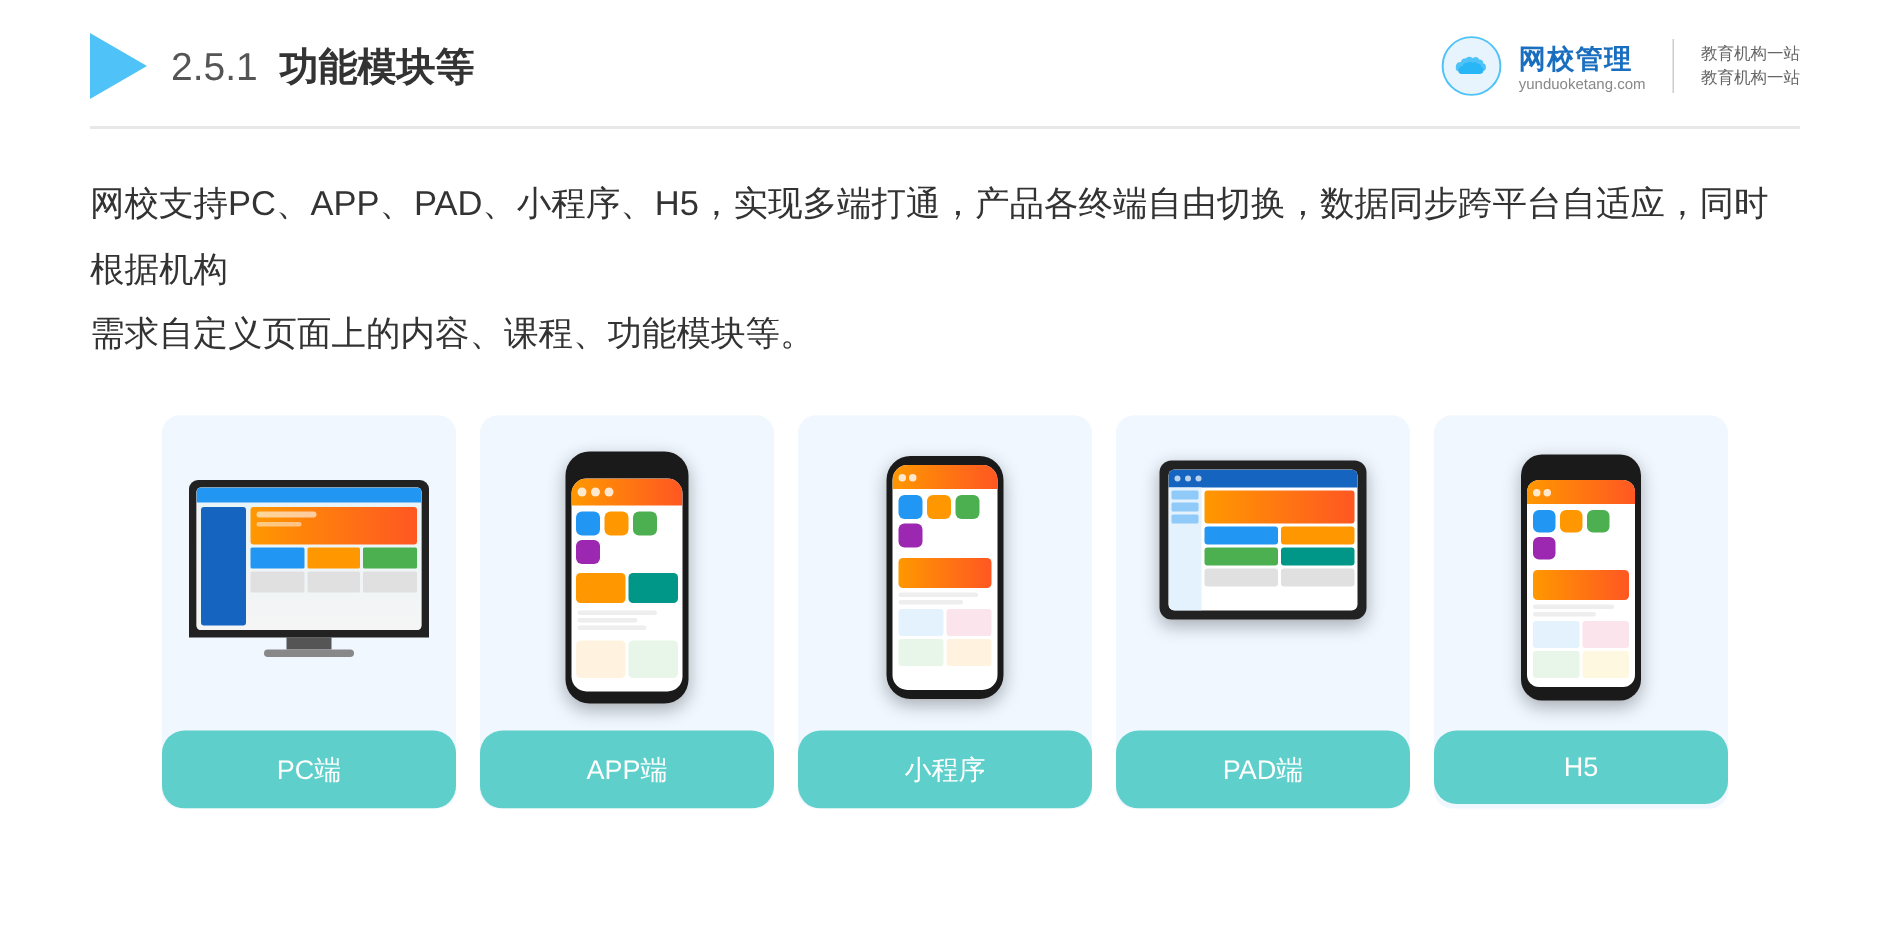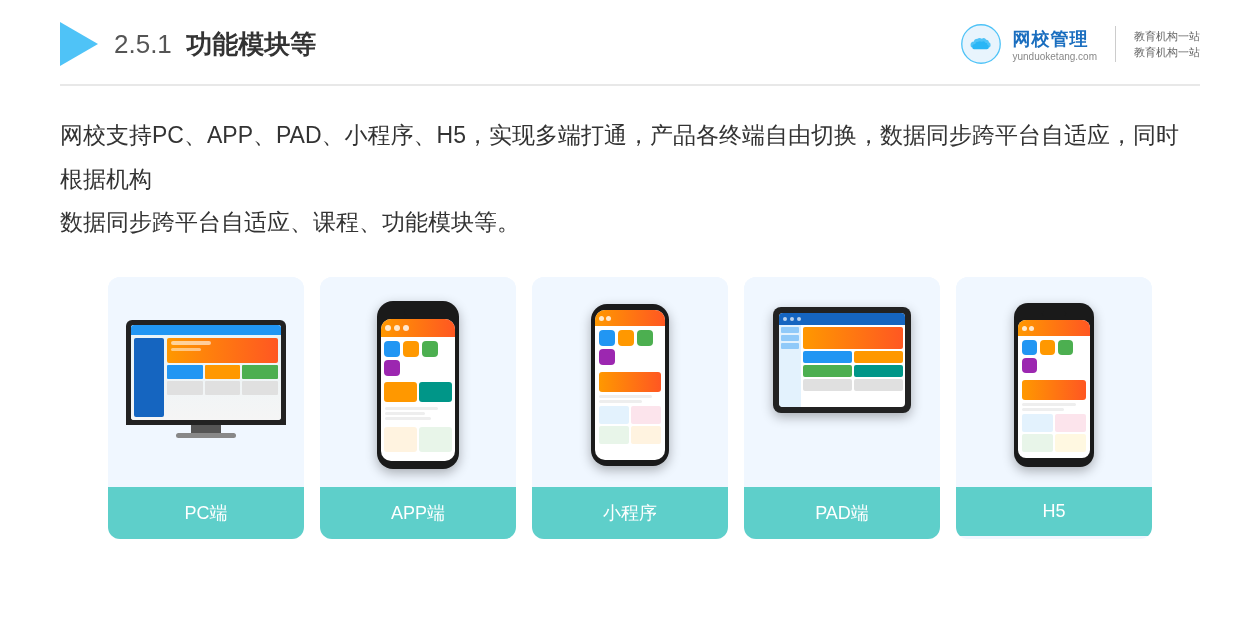--- a/index.html
+++ b/index.html
@@ -117,20 +117,21 @@
     }
 
     .card-label {
       width: 100%;
       background: #5ecfca;
       color: #fff;
       font-size: 18px;
       font-weight: 500;
       text-align: center;
       padding: 14px 0;
+      border-radius: 15px;
     }
 
     
     
     .pc-mockup {
       width: 160px;
       height: 130px;
       position: relative;
     }
     .pc-screen-outer {
@@ -416,21 +417,21 @@
       <div class="logo-divider"></div>
       <div class="logo-slogan">
         <div>教育机构一站</div>
         <div>教育机构一站</div>
       </div>
     </div>
   </div>
 
   <div class="description">
     <div>网校支持PC、APP、PAD、小程序、H5，实现多端打通，产品各终端自由切换，数据同步跨平台自适应，同时根据机构</div>
-    <div>数据同步跨平台自适应、课程、功能模块等。</div>
+    <div>需求自定义页面上的内容、课程、功能模块等。</div>
   </div>
 
   <div class="cards-row">
 
     <div class="card">
       <div class="card-image-area">
         <div class="pc-mockup">
           <div class="pc-screen-outer">
             <div class="pc-screen-inner">
               <div class="pc-screen-content">

